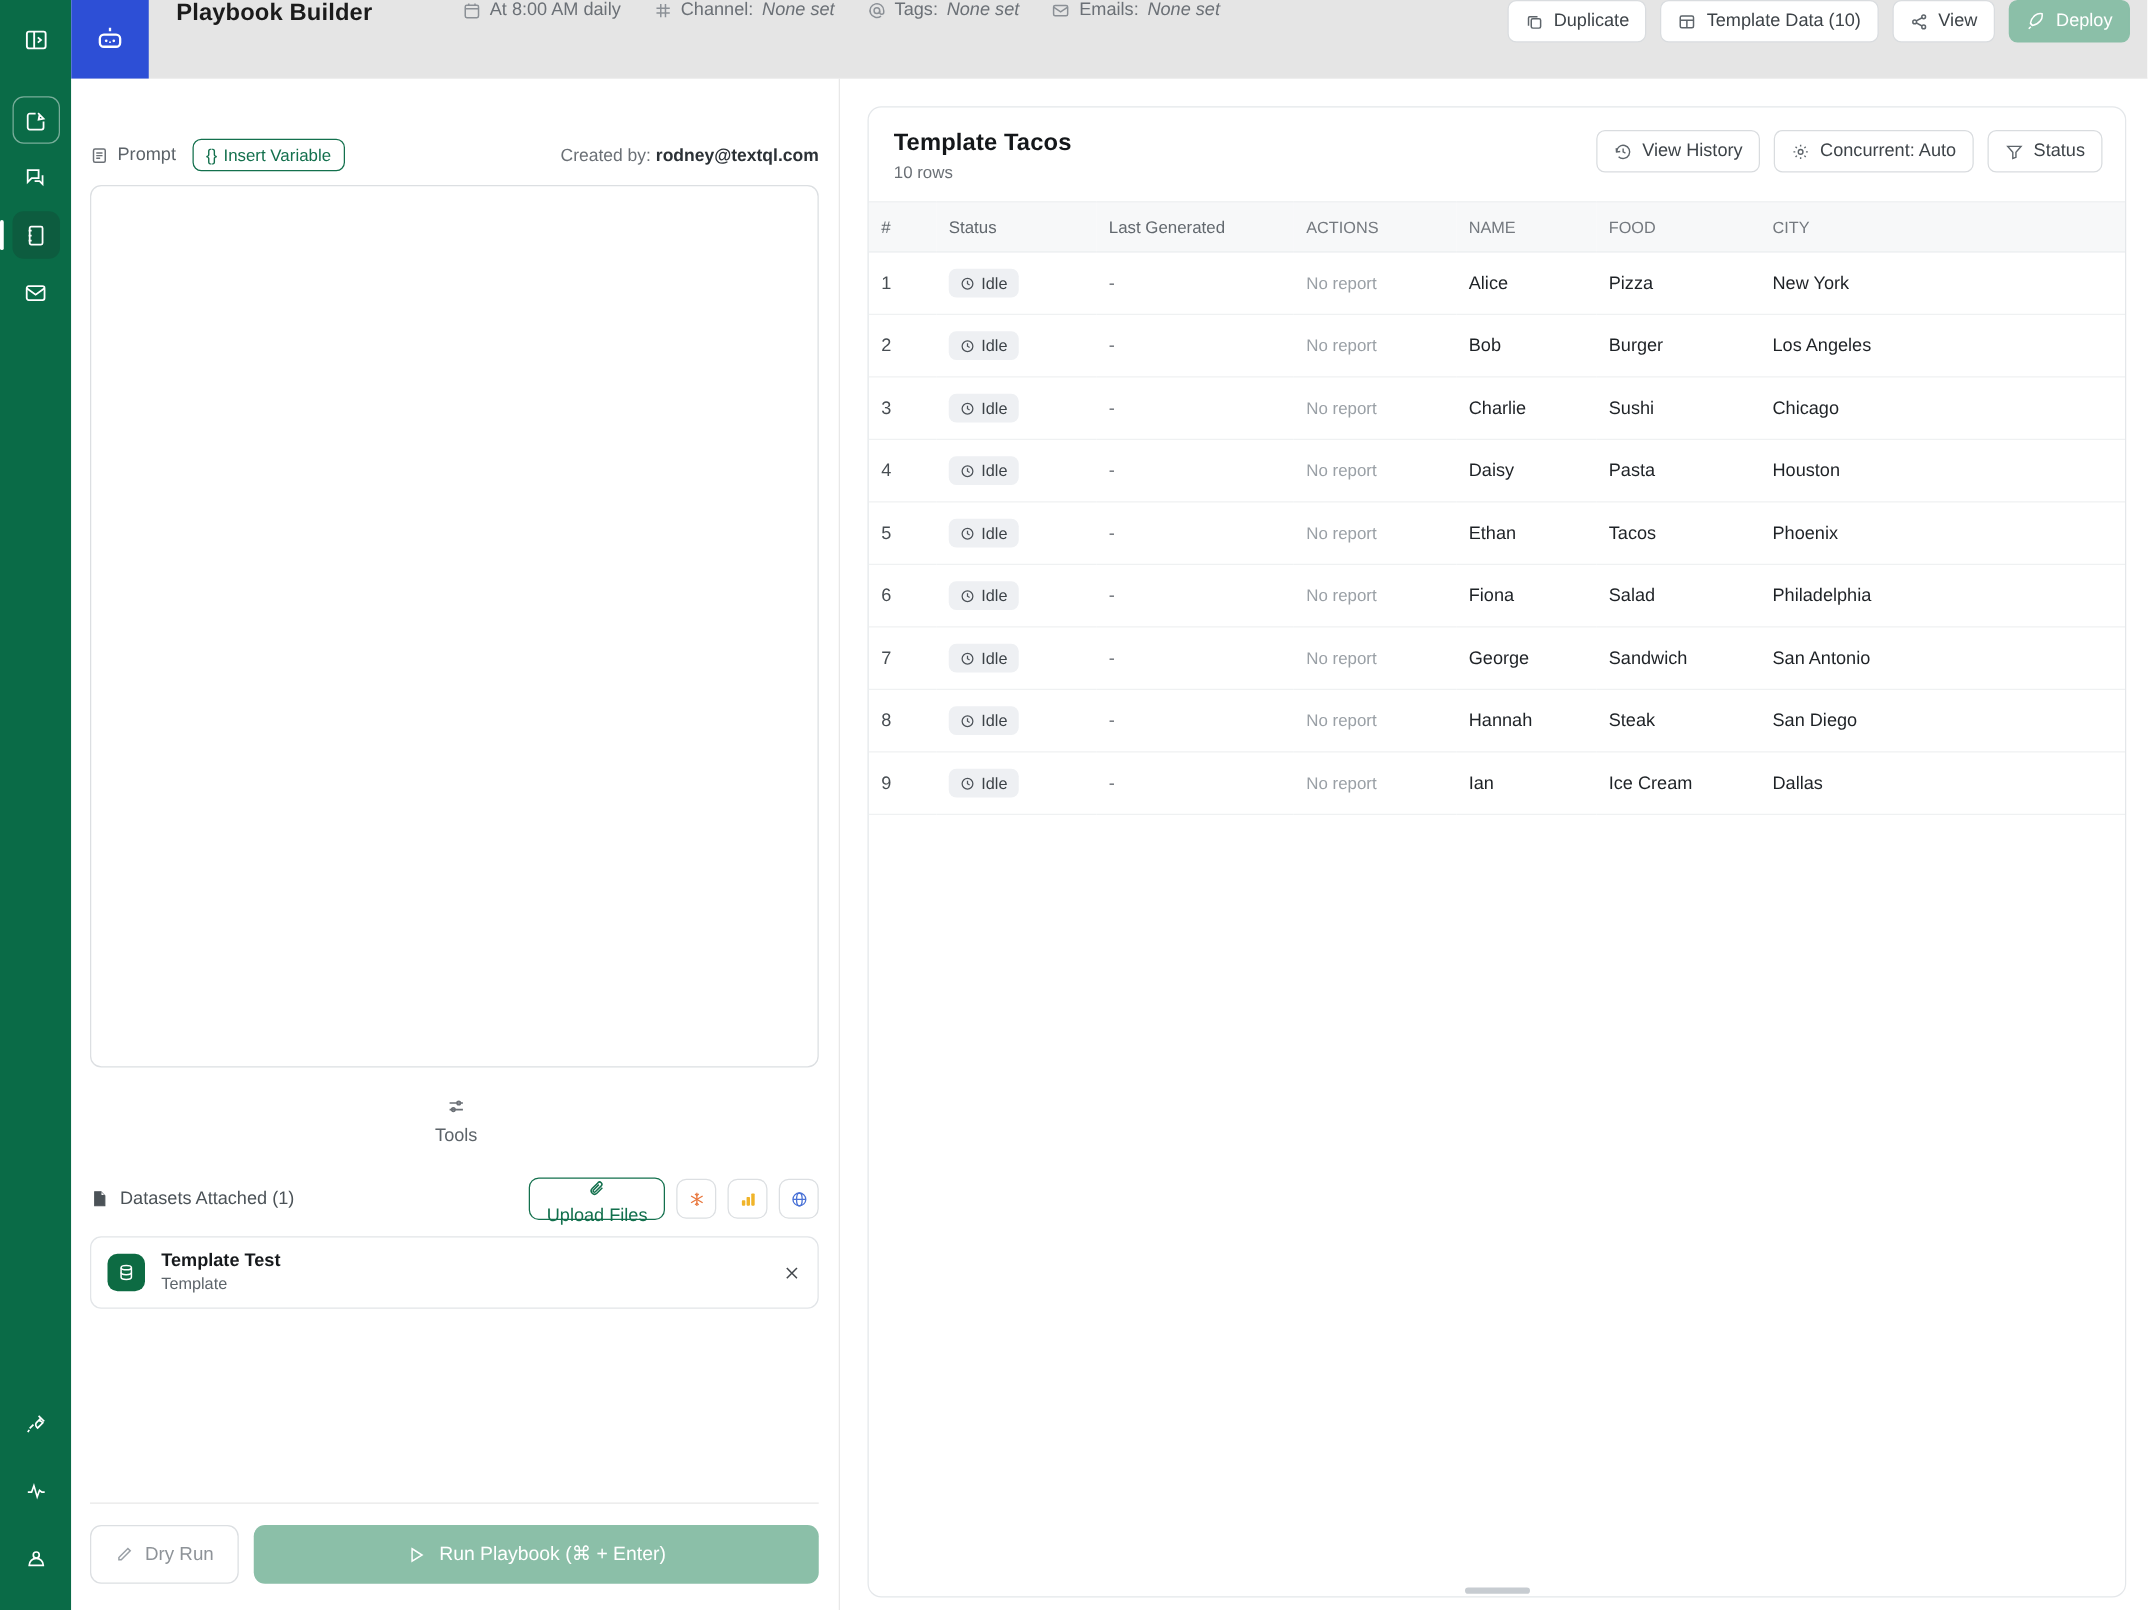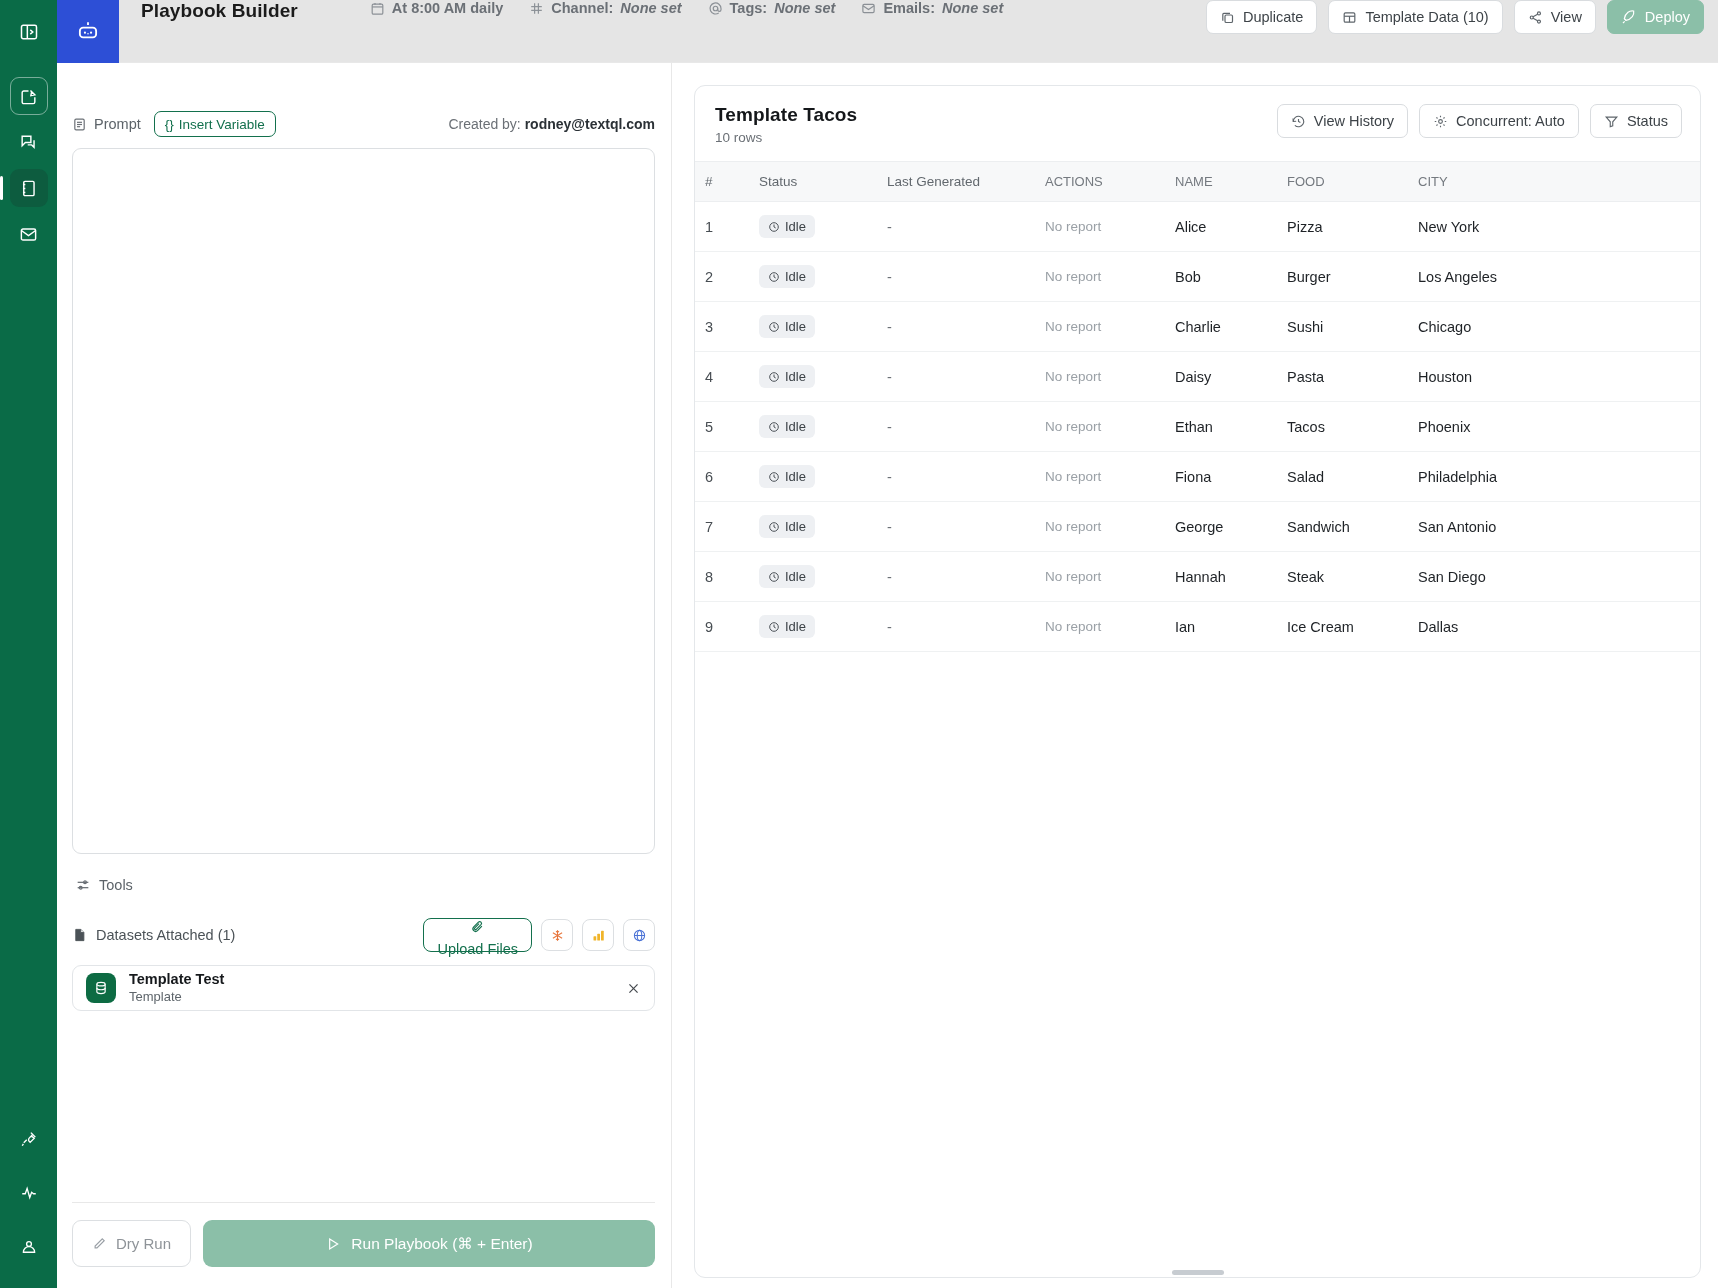--- a/index.html
+++ b/index.html
@@ -50,21 +50,21 @@
   .app-title {
     font-size: 19px; font-weight: 700; color: #1b1b1b;
     margin-left: 22px; letter-spacing: .1px; white-space: nowrap;
   }
   .topbar-meta {
     display: flex; align-items: center; gap: 26px;
     margin-left: 72px; flex: 1; white-space: nowrap;
   }
   .meta-item {
     display: flex; align-items: center; gap: 7px;
-    font-size: 14.5px; color: #6b7076; font-weight: bold;
+    font-size: 14.5px; color: #6b7076;
   }
   .meta-item em { font-style: italic; }
   .topbar-actions { display: flex; align-items: center; gap: 11px; margin-right: 14px; }
   .btn {
     display: inline-flex; align-items: center; gap: 8px;
     height: 34px; padding: 0 13px;
     border: 1px solid #d9dcdf; border-radius: 7px;
     background: #fff; color: #3d4348; font-size: 14.5px;
     white-space: nowrap; cursor: pointer;
   }
@@ -108,21 +108,21 @@
   }
   .created-by b { color: #2b3136; font-weight: 700; }
 
   .prompt-box {
     border: 1px solid #dcdfe2; border-radius: 9px;
     height: 706px; background: #fff;
   }
 
   .tools-row {
     display: flex; align-items: center; gap: 8px;
-    margin: 23px 0 0 3px; font-size: 14.5px; color: #5c6369;
+    margin: 23px 0 0 3px; font-size: 14.5px; color: #5c6369; flex-direction: column;
   }
 
   .datasets-row {
     display: flex; align-items: center; margin-top: 25px;
   }
   .datasets-label {
     display: flex; align-items: center; gap: 9px;
     font-size: 14.5px; color: #4b5257;
   }
   .ds-actions { margin-left: auto; display: flex; align-items: center; gap: 9px; }
@@ -133,21 +133,21 @@
     display: inline-flex; align-items: center; gap: 7px; cursor: pointer; flex-direction: column;
   }
   .icon-sq {
     width: 32px; height: 32px; border: 1px solid #dcdfe2; border-radius: 8px;
     background: #fff; display: flex; align-items: center; justify-content: center;
     cursor: pointer;
   }
 
   .dataset-card {
     margin-top: 13px; border: 1px solid #e2e5e8; border-radius: 9px;
-    height: 46px; display: flex; align-items: center; padding: 0 13px; gap: 13px;
+    height: 58px; display: flex; align-items: center; padding: 0 13px; gap: 13px;
   }
   .ds-badge {
     width: 30px; height: 30px; border-radius: 8px; background: #0d6b43;
     display: flex; align-items: center; justify-content: center; flex: 0 0 30px;
   }
   .ds-title { font-size: 14.5px; font-weight: 700; color: #16191c; line-height: 1.25; }
   .ds-sub { font-size: 13px; color: #5e656b; line-height: 1.3; }
   .ds-close { margin-left: auto; color: #43484d; cursor: pointer; font-size: 17px; line-height: 1; }
 
   .run-bar {

